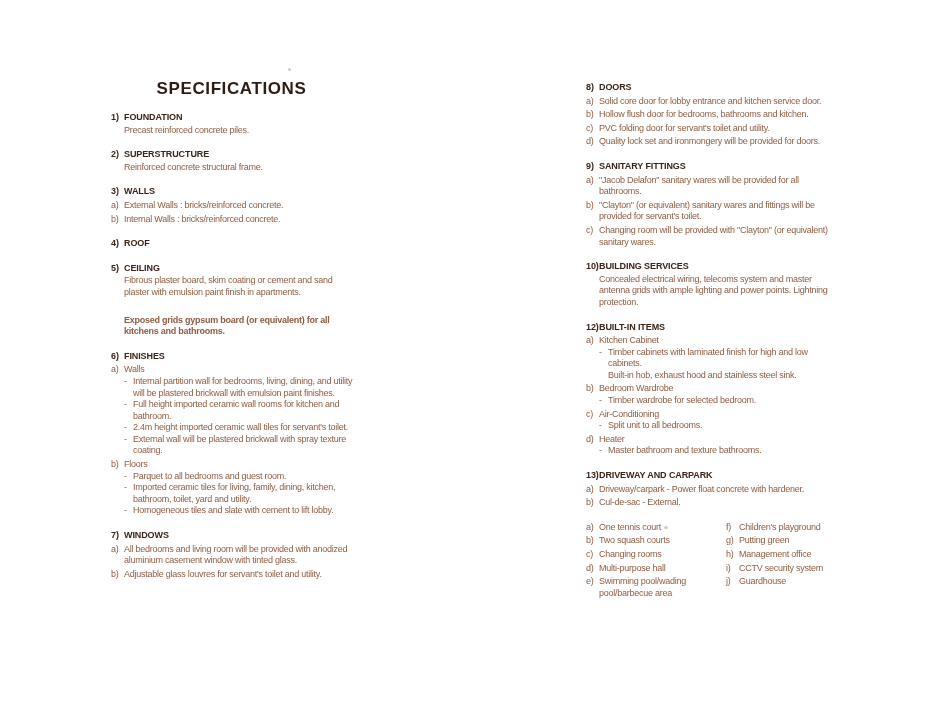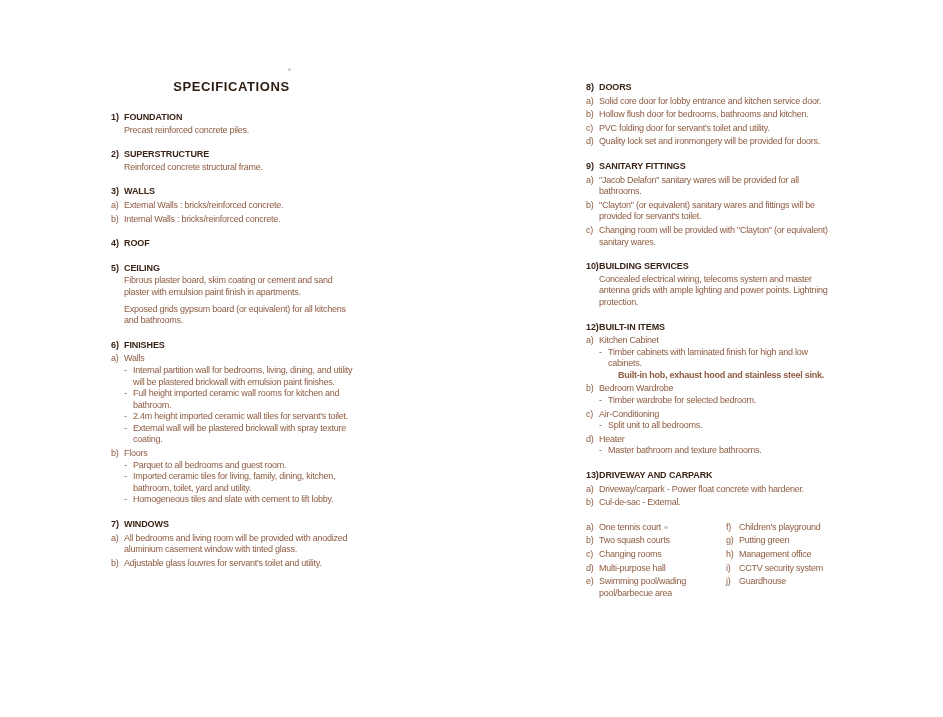--- a/index.html
+++ b/index.html
@@ -14,21 +14,21 @@
     background: #ffffff;
     overflow: hidden;
     font-family: "Liberation Sans", sans-serif;
   }
   .page-title {
     position: absolute;
     left: 111px;
     top: 79px;
     width: 241px;
     text-align: center;
-    font-size: 13px;
+    font-size: 17px;
     font-weight: bold;
     letter-spacing: 0.6px;
     color: #2d1c12;
   }
   .column {
     position: absolute;
     font-size: 9px;
     line-height: 11.6px;
     letter-spacing: -0.25px;
     color: #8e5c42;
@@ -41,30 +41,30 @@
   .sec-head {
     display: flex;
     font-weight: bold;
     color: #3a2418;
     letter-spacing: -0.1px;
     margin-bottom: 1px;
   }
   .sec-num { min-width: 13px; flex-shrink: 0; }
 
   .item-para { margin-left: 13px; }
-  .item-para + .item-para { margin-top: 5px; }
+  .item-para + .item-para { margin-top: 16px; font-weight: bold; }
 
   .item-letter { display: flex; margin-top: 2px; }
   .ltr { flex: 0 0 13px; }
   .txt { flex: 1; }
 
   .item-bullet { display: flex; margin-left: 13px; }
   .dash { flex: 0 0 9px; }
 
-  .item-cont { margin-left: 32px; font-weight: bold; }
+  .item-cont { margin-left: 22px; }
 
   .item-pair { display: flex; margin-top: 2px; }
   .pair-cell { display: flex; }
   .pair-cell.left  { flex: 0 0 140px; }
   .pair-cell.right { flex: 1; }
 
   .speck {
     position: absolute;
     border-radius: 50%;
     background: #a09a90;

